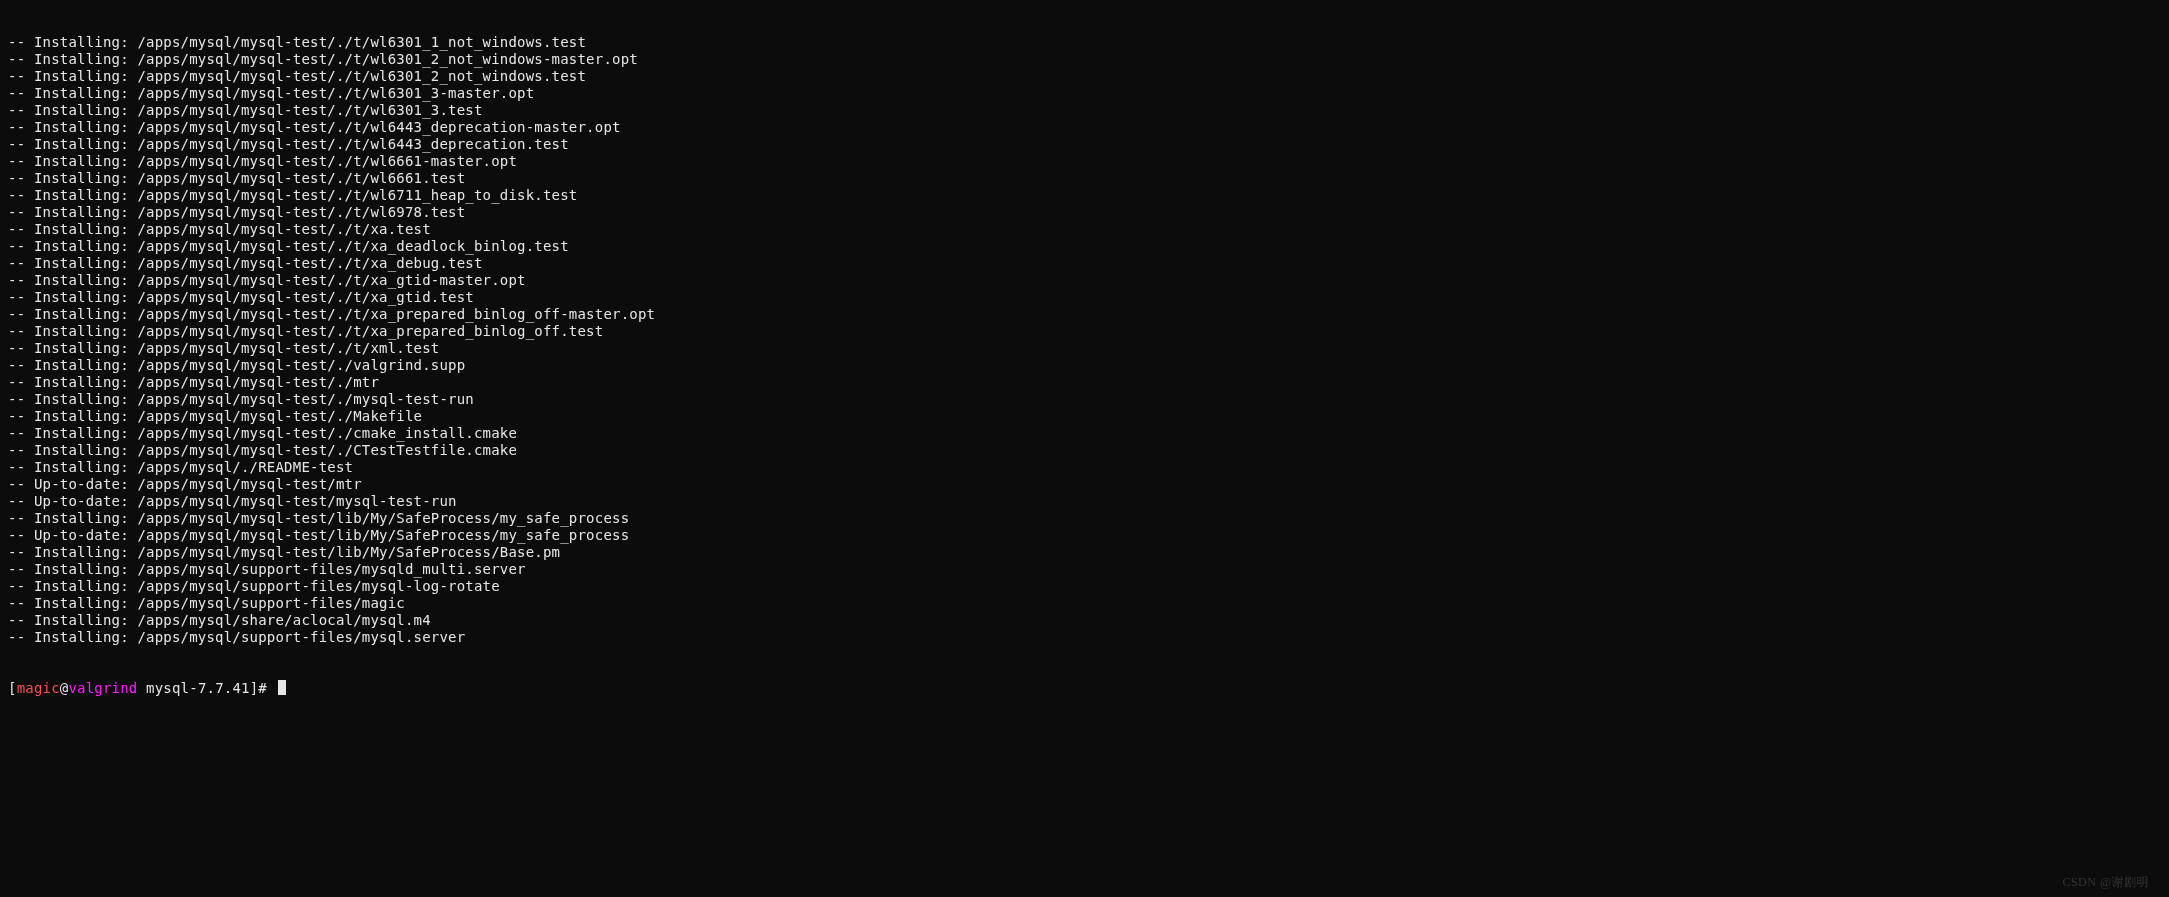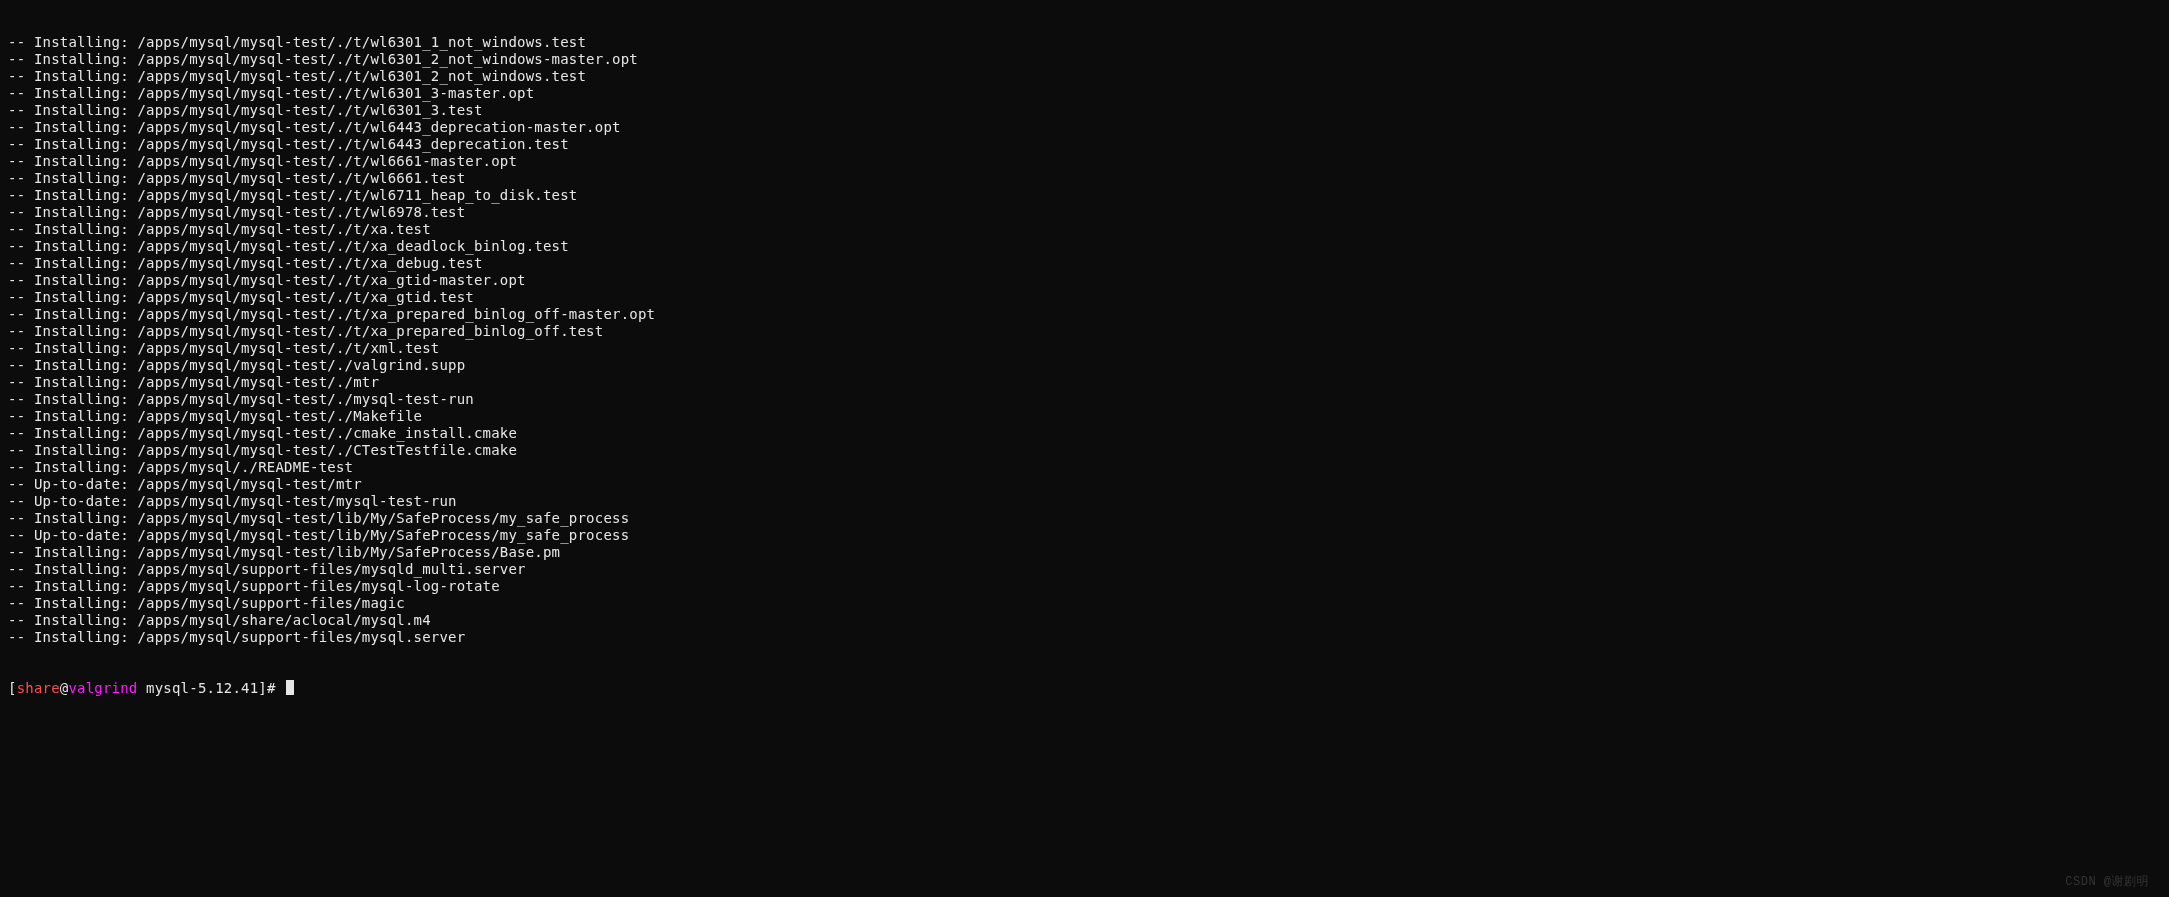--- a/index.html
+++ b/index.html
@@ -39,26 +39,26 @@
     background: #e6e6e6;
     vertical-align: -2px;
     margin-left: 2px;
   }
   .watermark {
     position: absolute;
     right: 20px;
     bottom: 6px;
     color: #555;
     font-size: 12px;
-    font-family: Liberation Mono, monospace;
+    font-family: Liberation Serif, serif;
     letter-spacing: 0.5px;
     opacity: 0.55;
   }
 </style>
 </head>
 <body>
 
 <div class="terminal">
   <div id="lines-container"><span class="line">-- Installing: /apps/mysql/mysql-test/./t/wl6301_1_not_windows.test</span><span class="line">-- Installing: /apps/mysql/mysql-test/./t/wl6301_2_not_windows-master.opt</span><span class="line">-- Installing: /apps/mysql/mysql-test/./t/wl6301_2_not_windows.test</span><span class="line">-- Installing: /apps/mysql/mysql-test/./t/wl6301_3-master.opt</span><span class="line">-- Installing: /apps/mysql/mysql-test/./t/wl6301_3.test</span><span class="line">-- Installing: /apps/mysql/mysql-test/./t/wl6443_deprecation-master.opt</span><span class="line">-- Installing: /apps/mysql/mysql-test/./t/wl6443_deprecation.test</span><span class="line">-- Installing: /apps/mysql/mysql-test/./t/wl6661-master.opt</span><span class="line">-- Installing: /apps/mysql/mysql-test/./t/wl6661.test</span><span class="line">-- Installing: /apps/mysql/mysql-test/./t/wl6711_heap_to_disk.test</span><span class="line">-- Installing: /apps/mysql/mysql-test/./t/wl6978.test</span><span class="line">-- Installing: /apps/mysql/mysql-test/./t/xa.test</span><span class="line">-- Installing: /apps/mysql/mysql-test/./t/xa_deadlock_binlog.test</span><span class="line">-- Installing: /apps/mysql/mysql-test/./t/xa_debug.test</span><span class="line">-- Installing: /apps/mysql/mysql-test/./t/xa_gtid-master.opt</span><span class="line">-- Installing: /apps/mysql/mysql-test/./t/xa_gtid.test</span><span class="line">-- Installing: /apps/mysql/mysql-test/./t/xa_prepared_binlog_off-master.opt</span><span class="line">-- Installing: /apps/mysql/mysql-test/./t/xa_prepared_binlog_off.test</span><span class="line">-- Installing: /apps/mysql/mysql-test/./t/xml.test</span><span class="line">-- Installing: /apps/mysql/mysql-test/./valgrind.supp</span><span class="line">-- Installing: /apps/mysql/mysql-test/./mtr</span><span class="line">-- Installing: /apps/mysql/mysql-test/./mysql-test-run</span><span class="line">-- Installing: /apps/mysql/mysql-test/./Makefile</span><span class="line">-- Installing: /apps/mysql/mysql-test/./cmake_install.cmake</span><span class="line">-- Installing: /apps/mysql/mysql-test/./CTestTestfile.cmake</span><span class="line">-- Installing: /apps/mysql/./README-test</span><span class="line">-- Up-to-date: /apps/mysql/mysql-test/mtr</span><span class="line">-- Up-to-date: /apps/mysql/mysql-test/mysql-test-run</span><span class="line">-- Installing: /apps/mysql/mysql-test/lib/My/SafeProcess/my_safe_process</span><span class="line">-- Up-to-date: /apps/mysql/mysql-test/lib/My/SafeProcess/my_safe_process</span><span class="line">-- Installing: /apps/mysql/mysql-test/lib/My/SafeProcess/Base.pm</span><span class="line">-- Installing: /apps/mysql/support-files/mysqld_multi.server</span><span class="line">-- Installing: /apps/mysql/support-files/mysql-log-rotate</span><span class="line">-- Installing: /apps/mysql/support-files/magic</span><span class="line">-- Installing: /apps/mysql/share/aclocal/mysql.m4</span><span class="line">-- Installing: /apps/mysql/support-files/mysql.server</span></div>
-  <span class="line prompt"><span class="bracket">[</span><span class="user">share</span><span class="at">@</span><span class="host">valgrind</span><span class="sep"> </span><span class="dir">mysql-5.12.41</span><span class="close">]# </span><span class="cursor"></span></span>
+  <span class="line prompt"><span class="bracket">[</span><span class="user">magic</span><span class="at">@</span><span class="host">valgrind</span><span class="sep"> </span><span class="dir">mysql-7.7.41</span><span class="close">]# </span><span class="cursor"></span></span>
 </div>
 
 <div class="watermark">CSDN @谢剧明</div>
 
 </body></html>

